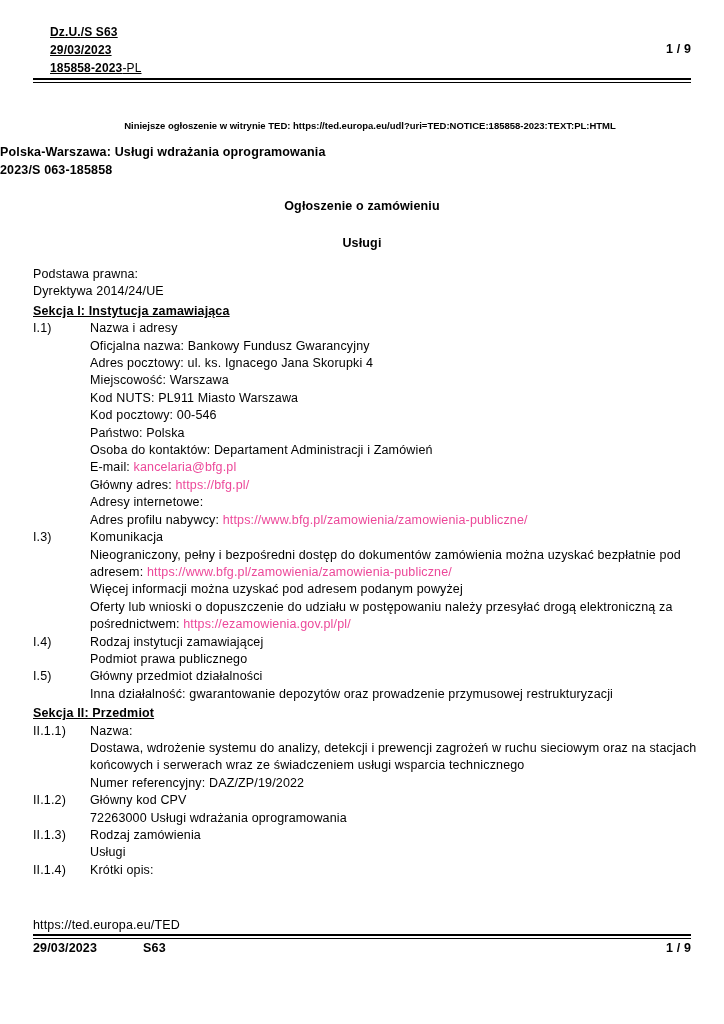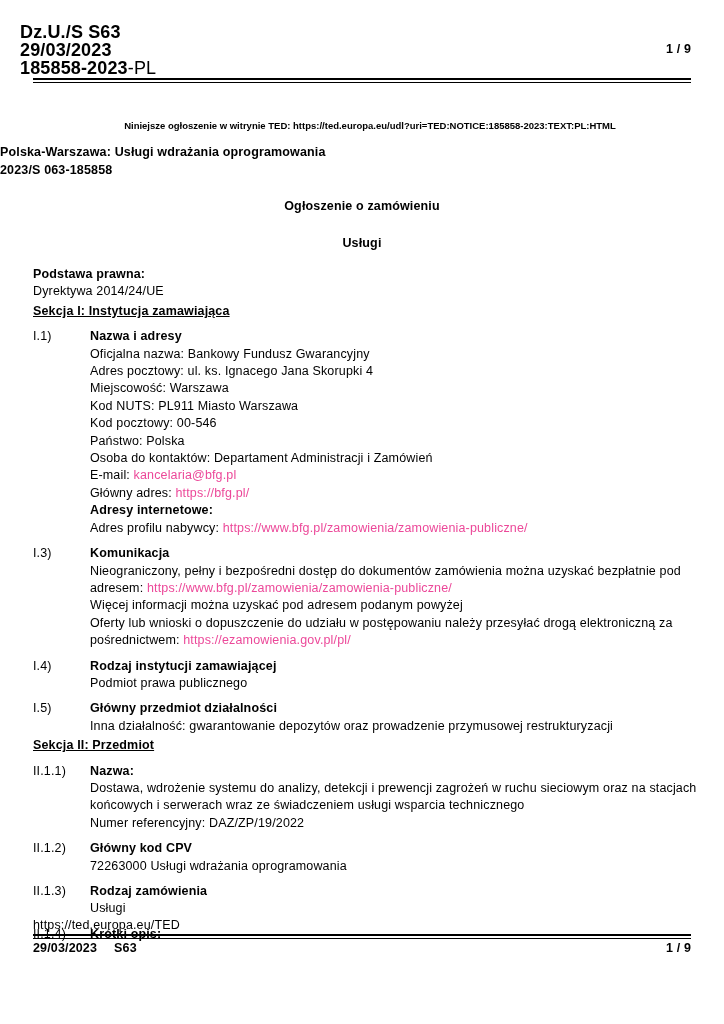--- a/index.html
+++ b/index.html
@@ -11,36 +11,37 @@
   }
   .page {
     position: relative;
     width: 724px;
     height: 1024px;
     background: #ffffff;
     overflow: hidden;
     margin: 0 auto;
     letter-spacing: 0.15px;
   }
-  .b { font-weight: bold; }
+  .b { font-weight: normal; }
   .rule-double {
     position: absolute;
     left: 33px;
     right: 33px;
     height: 2px;
     border-top: 2px solid #000;
     border-bottom: 1px solid #000;
   }
   .hdr-left {
     position: absolute;
-    left: 20px;
+    left: 50px;
     top: 23px;
-    font-size: 18px;
+    font-size: 12px;
     line-height: 18px;
     font-weight: bold;
+    text-decoration: underline;
   }
   .hdr-left .suffix { font-weight: normal; }
   .hdr-page {
     position: absolute;
     right: 33px;
     top: 42px;
     font-size: 12.5px;
     font-weight: bold;
   }
   .ted-line {
@@ -92,42 +93,42 @@
     line-height: 17.4px;
     white-space: nowrap;
   }
   .heading {
     font-weight: bold;
     text-decoration: underline;
     margin-top: 2px;
   }
   .doc-item {
     display: flex;
-    margin-top: 8px;
+    margin-top: 0;
   }
   .item-num {
     flex: 0 0 57px;
     width: 57px;
     line-height: 17.4px;
   }
   .item-content { flex: 1; }
   .doc-link {
     color: #ec4899;
     text-decoration: none;
     cursor: pointer;
   }
   .ftr-rule { top: 934px; }
   .ftr-line1 {
     position: absolute;
     left: 33px;
     top: 941px;
     font-size: 12.5px;
     font-weight: bold;
   }
-  .ftr-s63 { margin-left: 17px; }
+  .ftr-s63 { margin-left: 46px; }
   .ftr-page {
     position: absolute;
     right: 33px;
     top: 941px;
     font-size: 12.5px;
     font-weight: bold;
   }
   .ftr-line2 {
     position: absolute;
     left: 33px;

